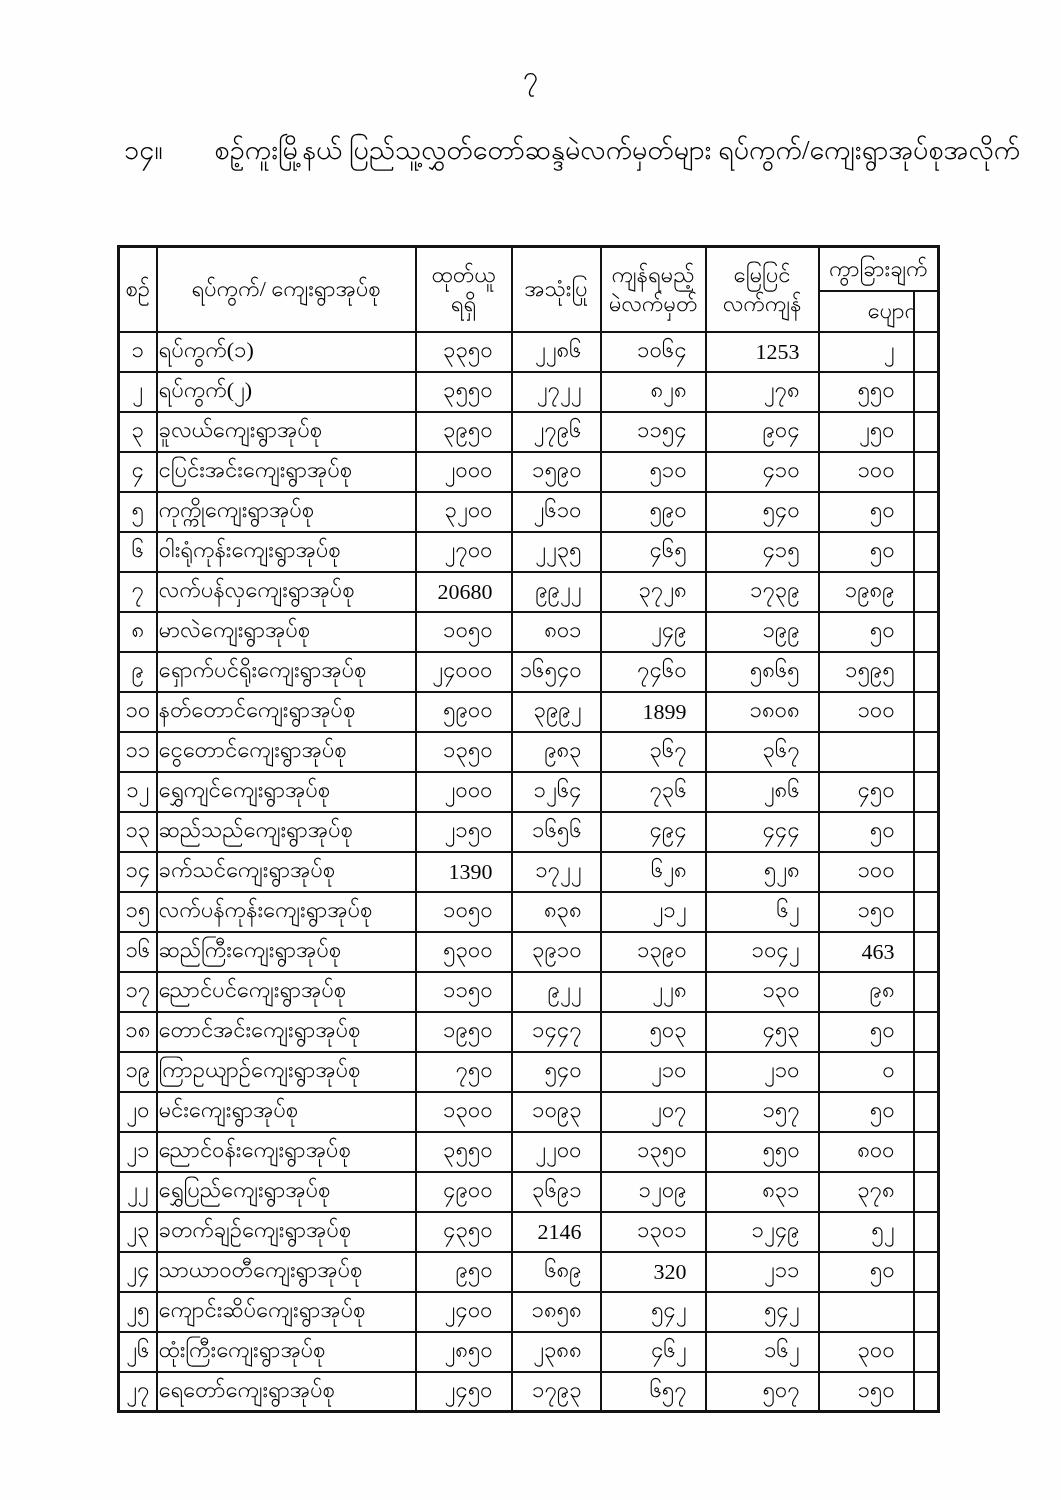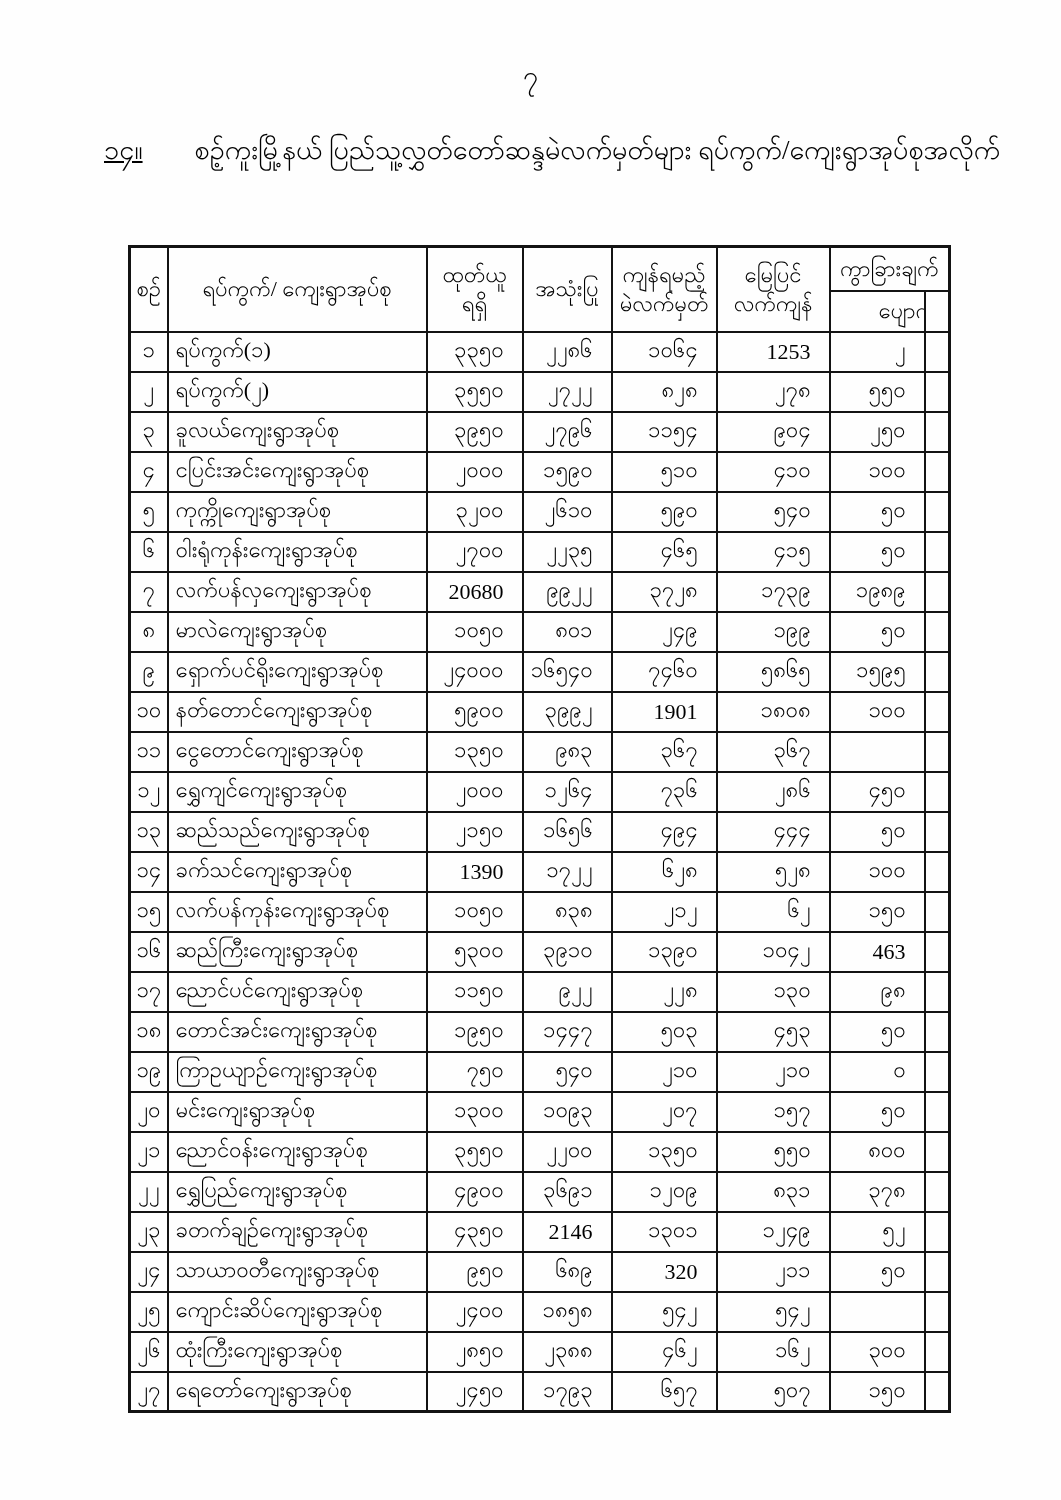--- a/index.html
+++ b/index.html
@@ -24,25 +24,25 @@
     font-size: 27px;
   }
   .intro {
     position: absolute;
     top: 122px; left: 85px;
     width: 905px;
     font-size: 27px;
     line-height: 56px;
   }
   .intro-line1 { white-space: nowrap; }
-  .intro-number { display: inline-block; margin-left: 19px; text-decoration: underline; }
+  .intro-number { display: inline-block; margin-left: 39px; }
   .intro-gap { display: inline-block; width: 52px; }
   table.ballot-table {
     position: absolute;
-    top: 245px; left: 128px;
+    top: 245px; left: 117px;
     width: 820px;
     border-collapse: collapse;
     table-layout: fixed;
     border: 3px solid #131313;
     font-size: 22px;
   }
   .ballot-table th, .ballot-table td {
     border: 2px solid #131313;
     vertical-align: middle;
     padding: 0;
@@ -51,21 +51,21 @@
   .ballot-table thead th {
     font-weight: normal;
     text-align: center;
     line-height: 1.35;
     padding: 2px 2px;
   }
   .ballot-table thead tr.h1 th { height: 44px; }
   .ballot-table thead tr.h2 th { height: 41px; padding-left: 48px; }
   .ballot-table tbody tr { height: 40px; }
   .ballot-table td.c0 { text-align: center; }
-  .ballot-table td.c1 { text-align: left; padding-left: 7px; }
+  .ballot-table td.c1 { text-align: left; padding-left: 1px; }
   .ballot-table td.c2, .ballot-table td.c3, .ballot-table td.c4,
   .ballot-table td.c5, .ballot-table td.c6, .ballot-table td.c7 {
     text-align: right; padding-right: 18px;
   }
 </style>
 </head>
 <body>
 
 <div class="page">
 
@@ -192,21 +192,21 @@
           <td class="c4">၇၄၆၀</td>
           <td class="c5">၅၈၆၅</td>
           <td class="c6">၁၅၉၅</td>
           <td class="c7"></td>
         </tr>
         <tr>
           <td class="c0">၁၀</td>
           <td class="c1">နတ်တောင်ကျေးရွာအုပ်စု</td>
           <td class="c2">၅၉၀၀</td>
           <td class="c3">၃၉၉၂</td>
-          <td class="c4">1901</td>
+          <td class="c4">1899</td>
           <td class="c5">၁၈၀၈</td>
           <td class="c6">၁၀၀</td>
           <td class="c7"></td>
         </tr>
         <tr>
           <td class="c0">၁၁</td>
           <td class="c1">ငွေတောင်ကျေးရွာအုပ်စု</td>
           <td class="c2">၁၃၅၀</td>
           <td class="c3">၉၈၃</td>
           <td class="c4">၃၆၇</td>

